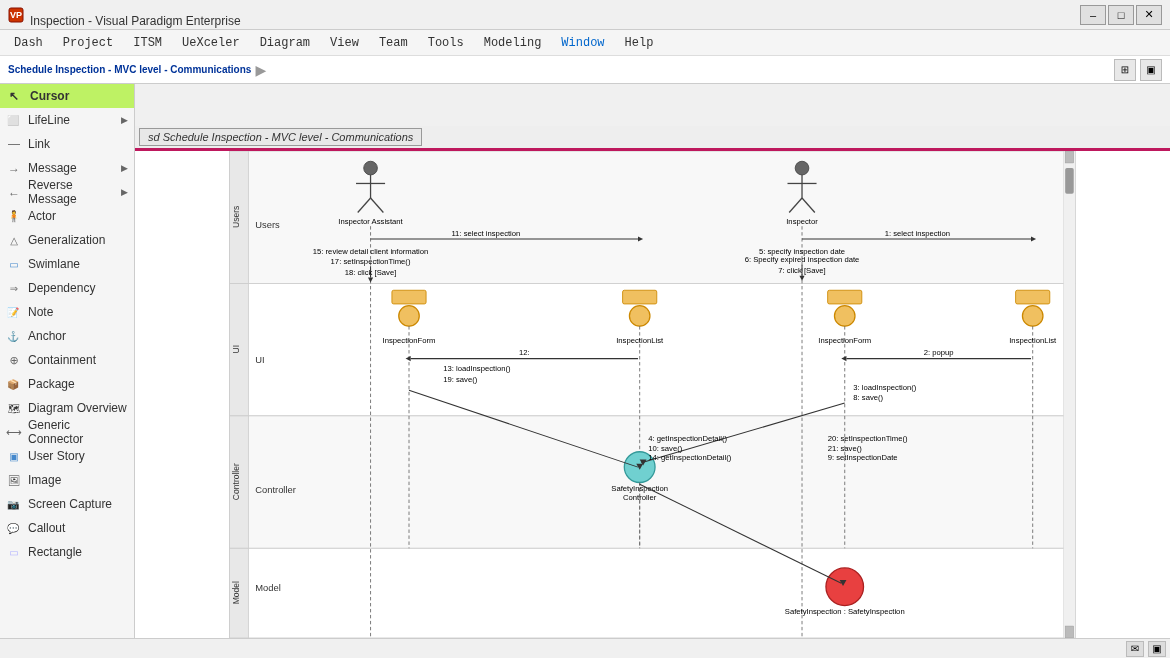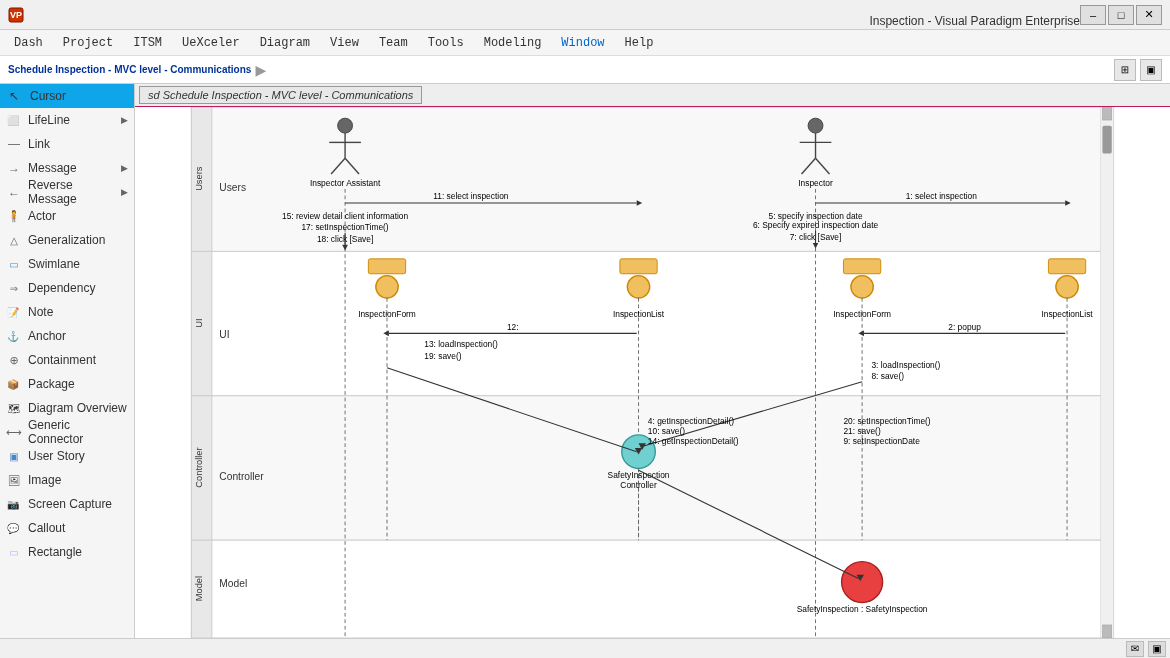--- a/index.html
+++ b/index.html
@@ -1,21 +1,21 @@
 <!DOCTYPE html>
 <html><head>
   <meta charset="utf-8">
   <style>
     * { box-sizing: border-box; margin: 0; padding: 0; }
     body { font-family: 'Segoe UI', Arial, sans-serif; font-size: 12px; background: #f0f0f0; width: 1170px; height: 658px; overflow: hidden; }
 
     
     #titlebar {
       display: flex; align-items: center; background: #f0f0f0; height: 30px;
-      padding: 0 8px; border-bottom: 1px solid #ccc; text-align: right;
+      padding: 0 8px; border-bottom: 1px solid #ccc;
     }
     #titlebar .app-icon { width: 16px; height: 16px; margin-right: 6px; }
     #titlebar .title { font-size: 12px; color: #333; flex: 1; margin-top: 12px; }
     #titlebar .win-controls { display: flex; gap: 2px; }
     #titlebar .win-btn {
       width: 26px; height: 20px; border: 1px solid #999; background: #e0e0e0;
       display: flex; align-items: center; justify-content: center; cursor: pointer; font-size: 11px;
     }
 
     
@@ -50,21 +50,21 @@
 
     
     #left-panel {
       width: 135px; background: #f5f5f5; border-right: 1px solid #ccc;
       display: flex; flex-direction: column; overflow-y: auto; flex-shrink: 0;
     }
     .tool-item {
       display: flex; align-items: center; padding: 3px 6px; cursor: pointer;
       font-size: 12px; color: #333; gap: 6px; height: 24px;
     }
-    .tool-item.selected { background: #0ea5e9; font-weight: 400; gap: 8px; }
+    .tool-item.selected { background: #bef264; font-weight: 700; gap: 8px; }
     .tool-item .tool-icon { width: 16px; height: 16px; display: flex; align-items: center; justify-content: center; flex-shrink: 0; }
     .tool-item .tool-expand { margin-left: auto; color: #666; font-size: 9px; }
     #diagram-header {
       background: #e8e8e8; border-bottom: 1px solid #ccc; padding: 2px 8px;
       font-size: 11px; color: #333; display: inline-block;
       border: 1px solid #999; margin: 0; font-style: italic;
     }
     #diagram-canvas { position: relative; width: 100%; height: 100%; background: #fff; }
 
     
@@ -225,21 +225,21 @@
         <span class="tool-icon tool-icon-callout"></span>
         <span>Callout</span>
       </div>
       <div class="tool-item">
         <span class="tool-icon tool-icon-rect"></span>
         <span>Rectangle</span>
       </div>
     </div>
 
   <div style="flex:1; display:flex; flex-direction:column; overflow:hidden; position:relative;">
-    <div style="padding: 2px 4px; background: #eee; border-bottom: 1px solid #be185d;">
+    <div style="padding: 2px 4px; background: #eee; border-bottom: 3px solid #be185d; margin-top: 42px;">
       <span id="diagram-header">sd Schedule Inspection - MVC level - Communications</span>
     </div>
     <div id="diagram-canvas" style="flex:1; position:relative; overflow:hidden;">
 
       <svg id="diagram-svg" style="position:absolute; top:0; left:0; width:100%; height:100%;" viewBox="0 0 990 570" xmlns="http://www.w3.org/2000/svg" font-family="Arial, sans-serif" font-size="10">
 
         <rect x="0" y="0" width="990" height="155" fill="#f8f8f8" stroke="#ccc" stroke-width="1"></rect>
 
         <rect x="0" y="155" width="990" height="155" fill="#ffffff" stroke="#ccc" stroke-width="1"></rect>
 

